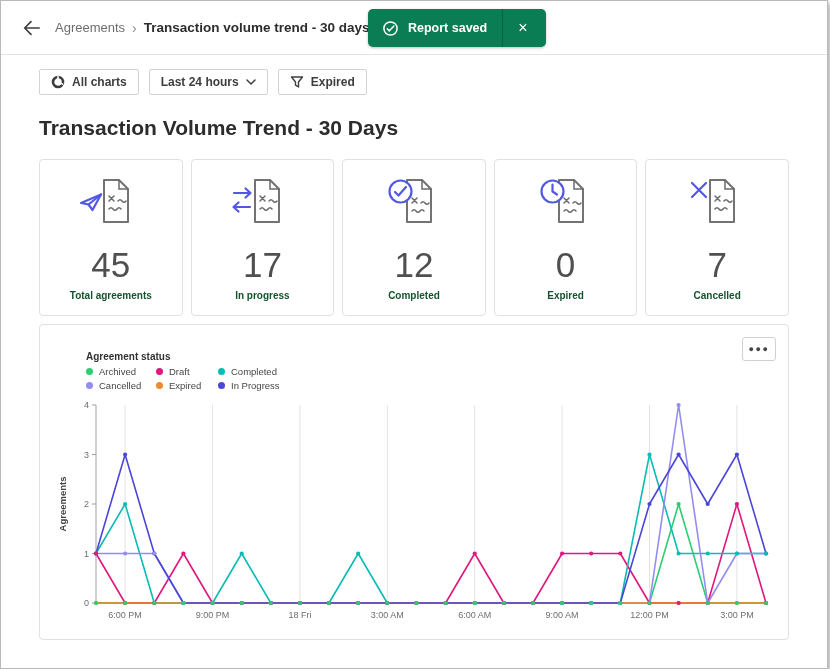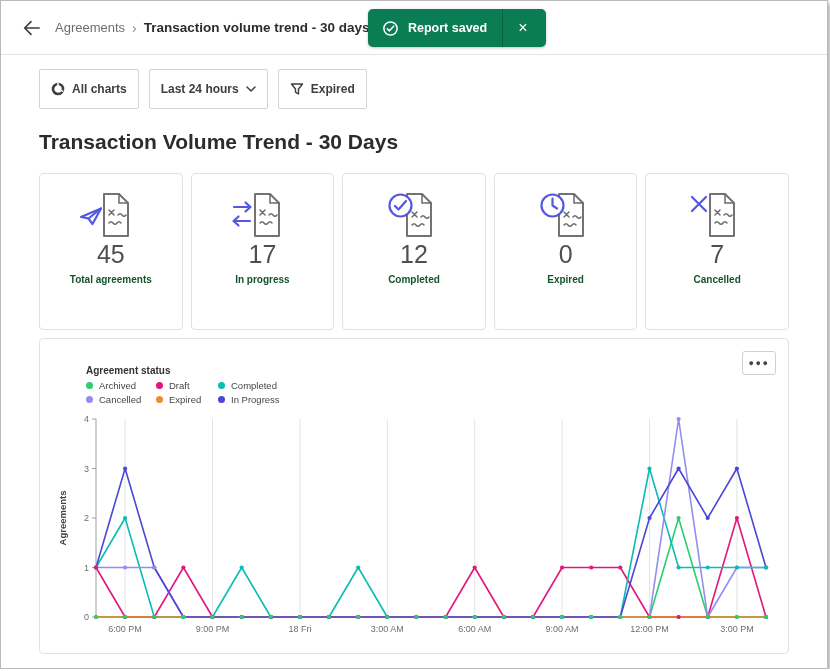--- a/index.html
+++ b/index.html
@@ -20,34 +20,34 @@
     position: absolute; left: 367px; top: 8px; height: 38px;
     background: #0b7d54; border-radius: 5px; display: flex; align-items: center;
     padding: 0 14px; gap: 9px; color: #fff; box-shadow: 0 1px 3px rgba(0,0,0,.25);
   }
   .toast-label { font-size: 12.5px; font-weight: 700; white-space: nowrap; }
   .toast-divider { width: 1px; height: 38px; background: rgba(0,0,0,.22); margin: 0 2px 0 6px; }
   .toast-close { background: none; border: none; color: #fff; font-size: 16px; line-height: 1; cursor: pointer; padding: 2px 4px; }
   
   .toolbar { display: flex; gap: 10px; padding: 14px 38px 0; }
   .tool-btn {
-    display: inline-flex; align-items: center; gap: 7px; height: 40px;
+    display: inline-flex; align-items: center; gap: 7px; height: 26px;
     padding: 0 11px; border: 1px solid #d3d3d3; border-radius: 2px; background: #fff;
     font-family: "Liberation Sans", sans-serif; font-size: 12px; font-weight: 700; color: #3e3e3e; cursor: pointer;
   }
   
   .page-title { margin: 21px 38px 0; font-size: 21px; font-weight: 700; color: #2c2c2c; }
   
   .cards { display: flex; gap: 8px; margin: 19px 38px 0; }
   .stat-card {
     flex: 1; height: 157px; border: 1px solid #e1e1e1; border-radius: 4px; background: #fff;
     display: flex; flex-direction: column; align-items: center; padding: 16px 6px 10px;
   }
   .stat-icon { flex: 0 0 auto; }
-  .stat-value { margin-top: 1px; font-size: 25px; color: #4f4f4f; line-height: 1.1; }
+  .stat-value { margin-top: 20px; font-size: 35px; color: #4f4f4f; line-height: 1.1; }
   .stat-label { margin-top: 4px; font-size: 10px; font-weight: 700; color: #14532d; text-align: center; line-height: 1.3; max-width: 110px; }
   
   .chart-card { margin: 8px 38px 16px; border: 1px solid #e1e1e1; border-radius: 4px; background: #fff; position: relative; padding: 14px 16px 12px; }
   .chart-title { font-size: 13.5px; font-weight: 700; color: #2c2c2c; }
   .chart-menu-btn {
     position: absolute; right: 12px; top: 12px; width: 34px; height: 24px;
     border: 1px solid #d0d0d0; border-radius: 3px; background: #fff; cursor: pointer;
     font-size: 9px; letter-spacing: 1.5px; color: #464646; font-weight: 700;
   }
   .legend { margin: 12px 0 0 30px; }

